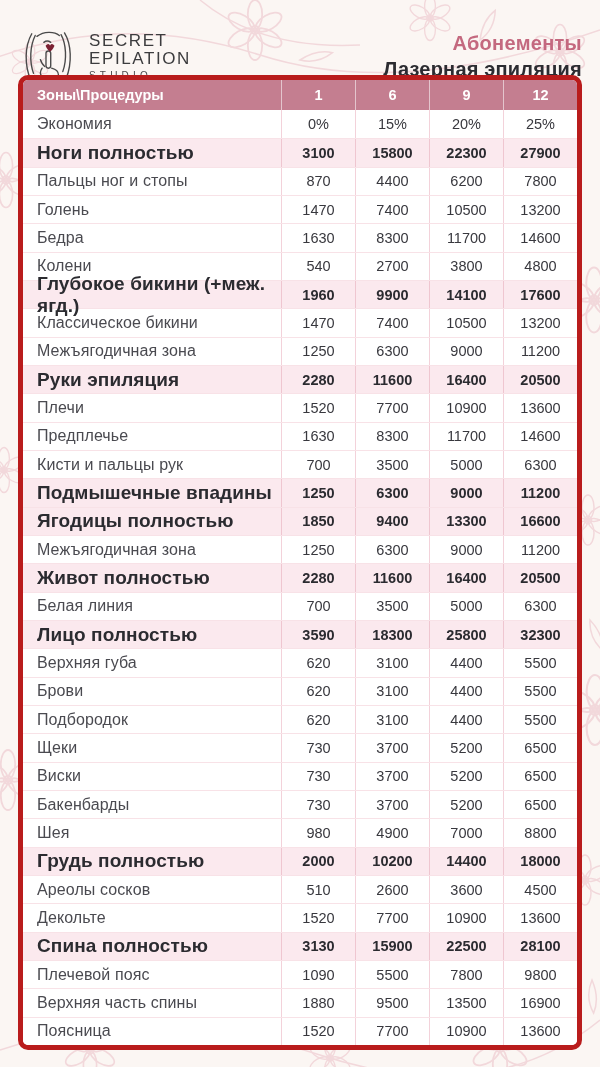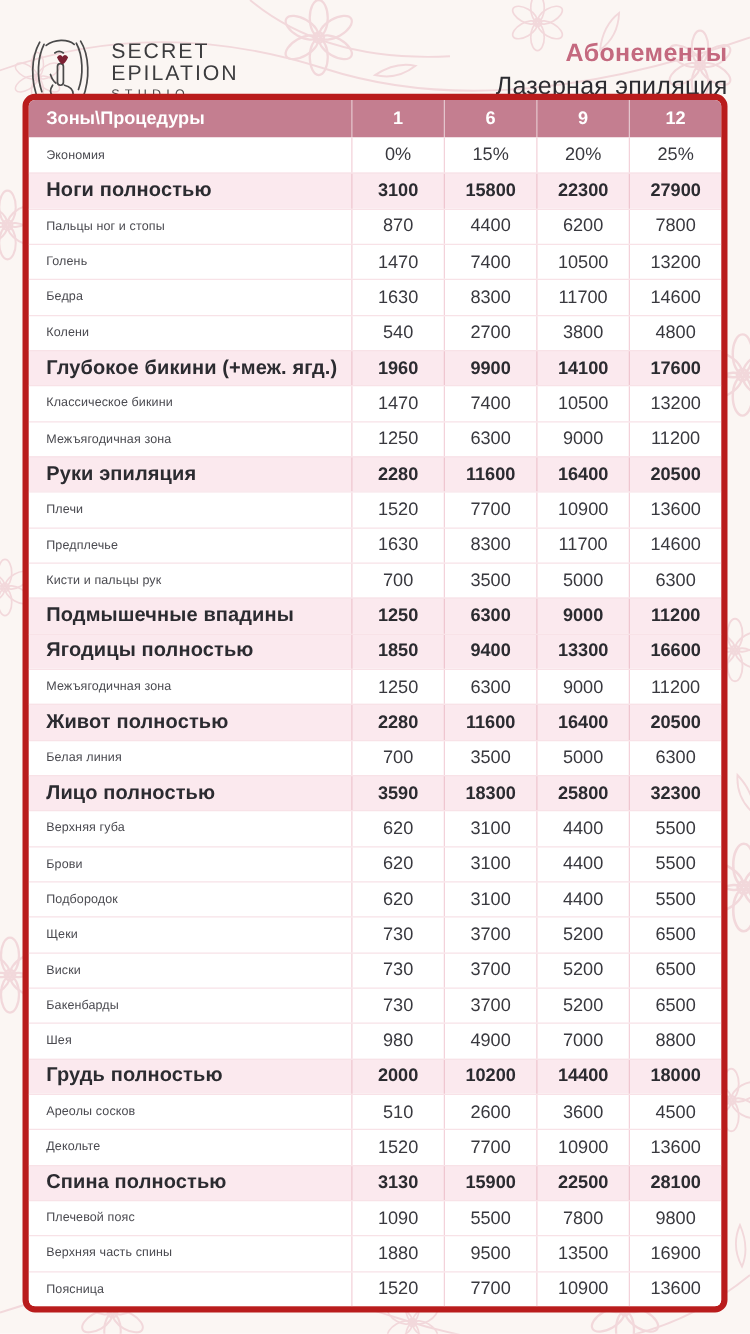--- a/index.html
+++ b/index.html
@@ -18,42 +18,42 @@
     display:flex;align-items:center;justify-content:space-between;
     padding:0 18px;box-sizing:border-box;z-index:2;margin-top:19px;
   }
   .logo{display:flex;align-items:center;gap:9px;}
   .logo-mark{width:62px;height:58px;flex:0 0 auto;}
   .logo-text{display:flex;flex-direction:column;color:#3c3c3e;}
   .logo-line{font-size:17px;letter-spacing:1.6px;line-height:18px;font-weight:400;}
   .logo-studio{font-size:10px;letter-spacing:4.2px;margin-top:2px;color:#4a4a4c;}
   .titles{text-align:right;}
   .subtitle{font-size:20px;font-weight:700;color:#c4697f;letter-spacing:.3px;}
-  .title{font-size:20px;font-weight:400;color:#2c2c31;margin-top:3px;letter-spacing:.2px;}
+  .title{font-size:20px;font-weight:700;color:#2c2c31;margin-top:3px;letter-spacing:.2px;}
 
   
   .price-table{
     position:absolute;top:75px;left:18px;width:564px;
     background:#ffffff;border:5px solid #b91c1c;border-radius:10px;
     overflow:hidden;box-sizing:border-box;z-index:2;
   }
   .thead{
     display:flex;align-items:stretch;height:30px;
     background:#c47e90;color:#ffffff;font-weight:700;font-size:14.5px;
   }
   .th{display:flex;align-items:center;}
   .th-label{flex:1;padding-left:14px;}
   .th-num{width:74px;justify-content:center;border-left:1px solid rgba(255,255,255,.55);box-sizing:border-box;}
   .tr{display:flex;align-items:stretch;height:28.33px;border-top:1px solid #f8e2e7;box-sizing:border-box;background:#fff;}
   .tbody .tr:first-child{border-top:none;}
   .td{display:flex;align-items:center;box-sizing:border-box;}
-  .td-label{flex:1;padding-left:14px;font-size:10px;color:#4a4a50;letter-spacing:.1px;}
+  .td-label{flex:1;padding-left:14px;font-size:16px;color:#4a4a50;letter-spacing:.1px;}
   .td-num{width:74px;justify-content:center;font-size:14.5px;color:#38383e;border-left:1px solid #f3d2da;}
   .tr-bold{background:#fbe9ee;}
-  .tr-bold .td-label{font-weight:700;color:#2b2b30;font-size:16px;}
+  .tr-bold .td-label{font-weight:700;color:#2b2b30;font-size:19px;}
   .tr-bold .td-num{font-weight:700;color:#2b2b30;}
   .tr-bold .td-num{border-left:1px solid #efc6d0;}
 </style>
 </head>
 <body>
 
 <div class="page">
 
   <svg class="bg-floral" width="600" height="1067" viewBox="0 0 600 1067">
     <defs>

